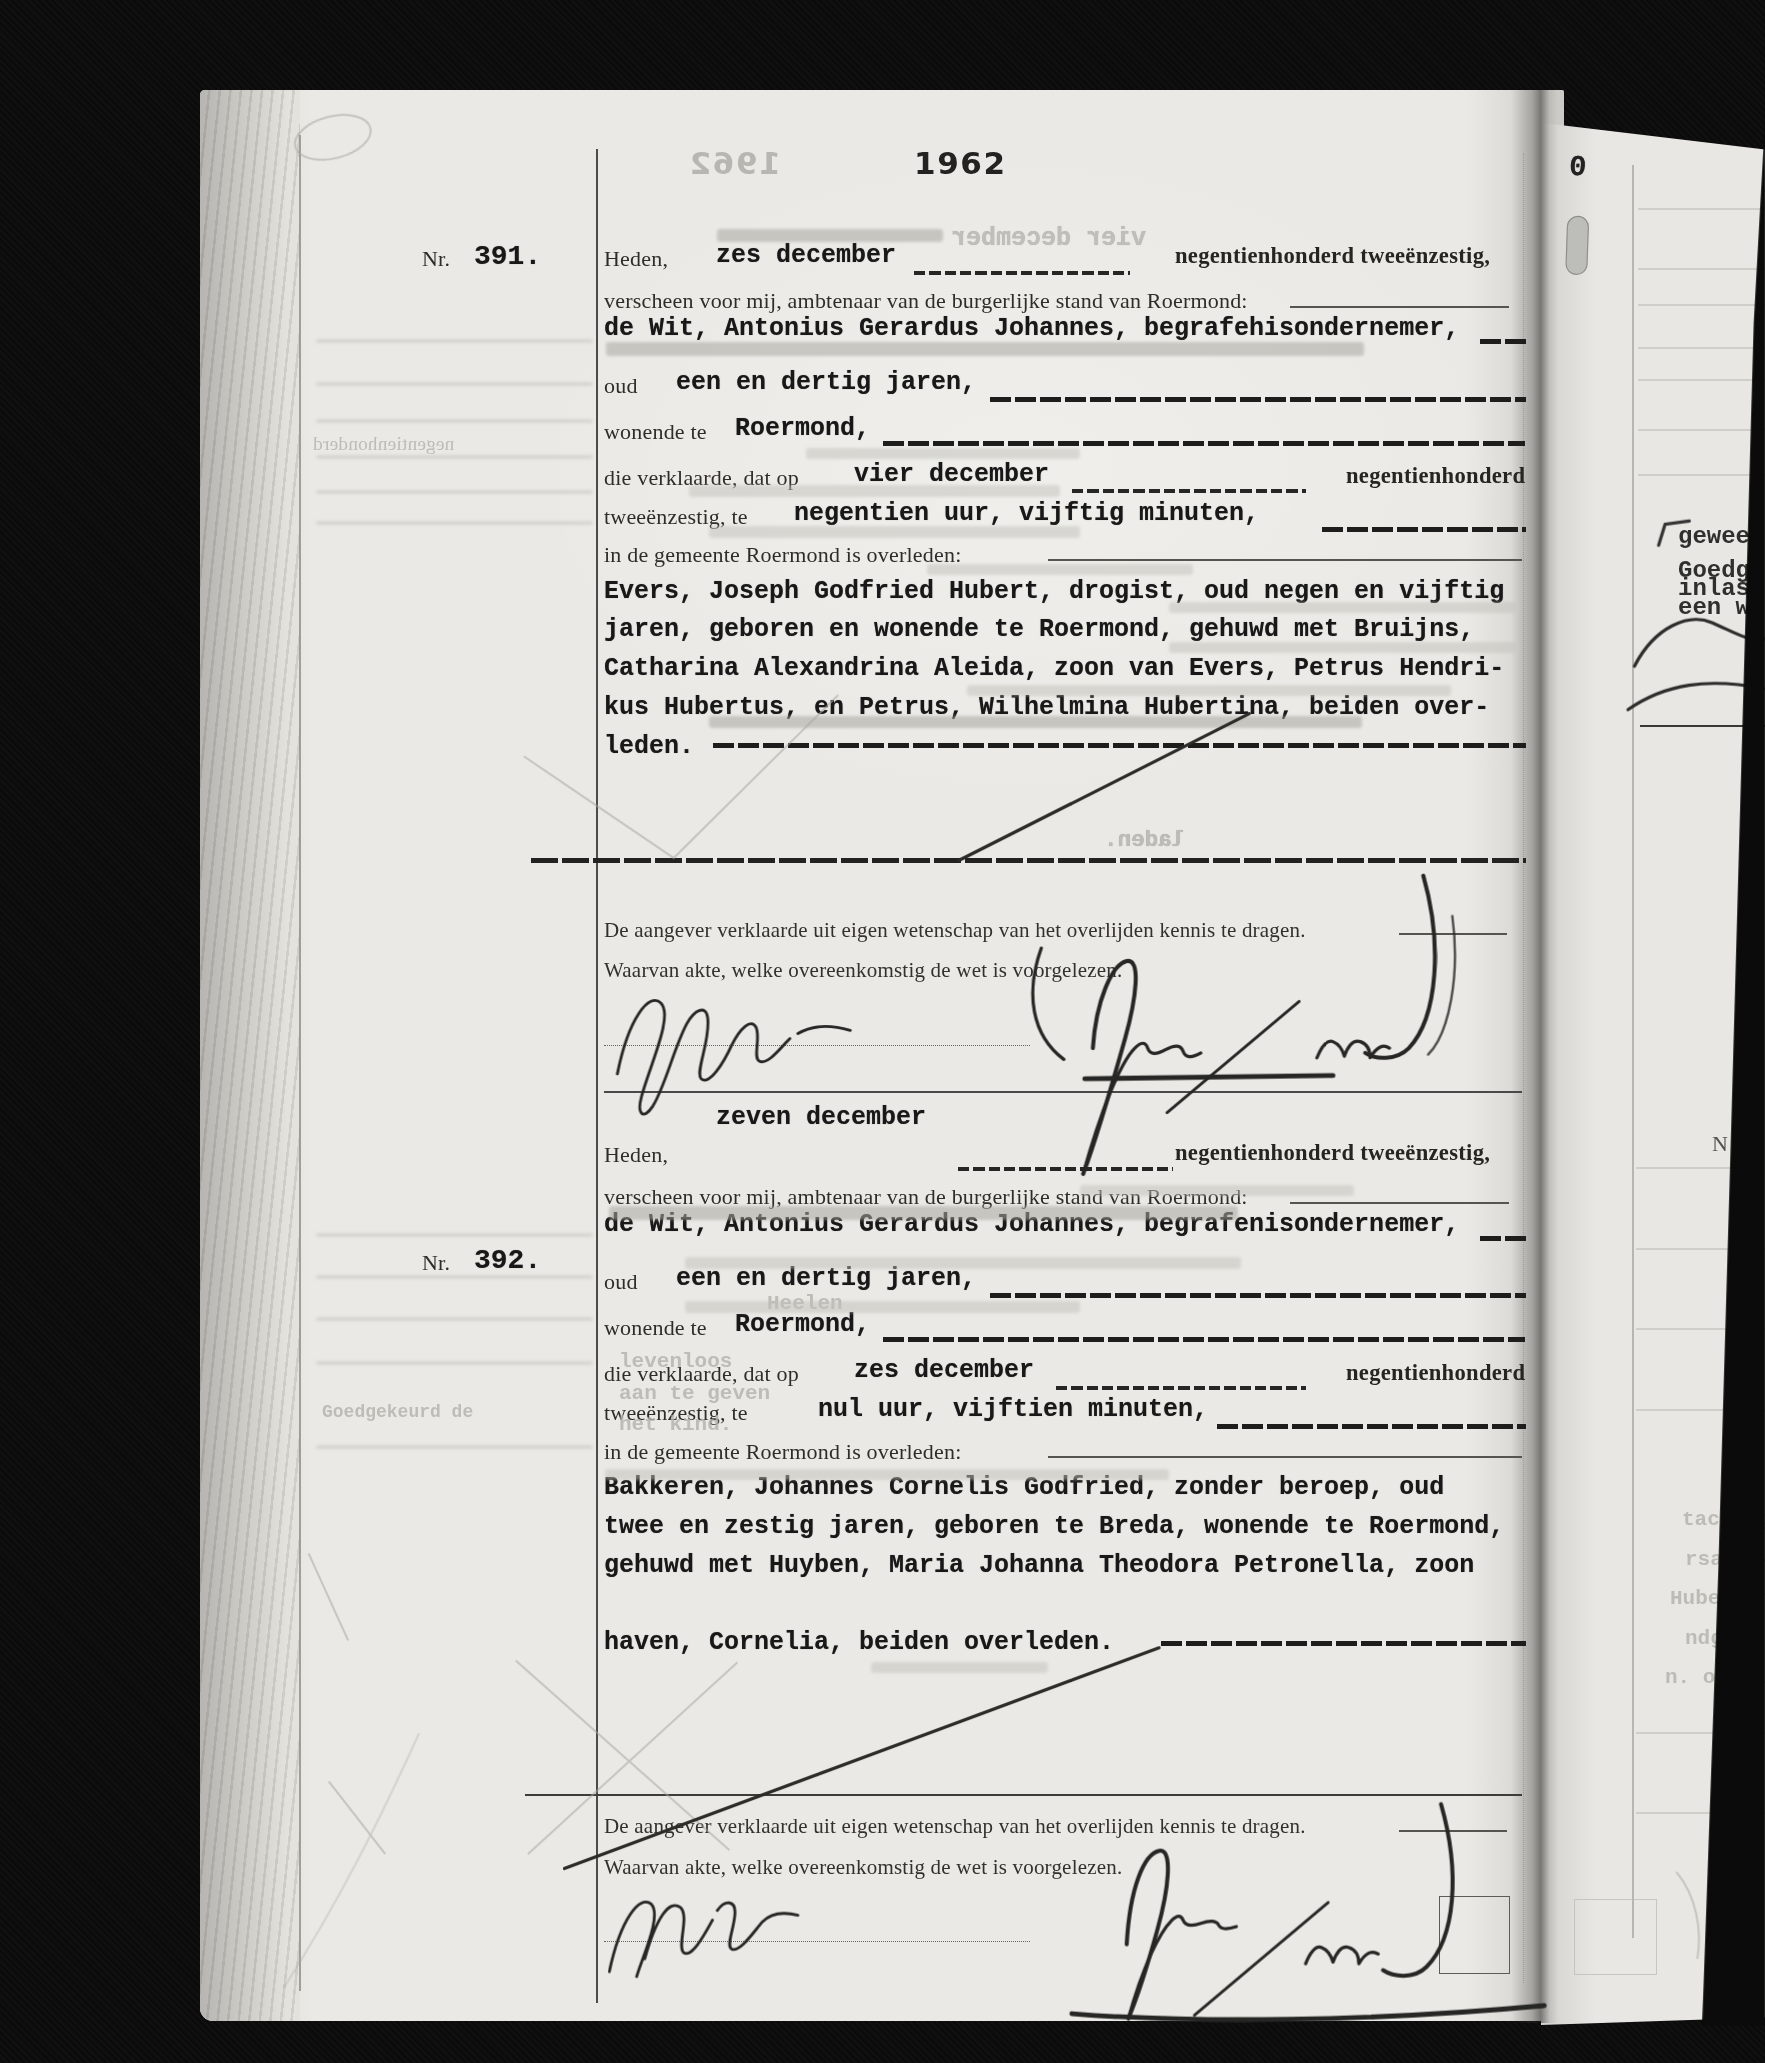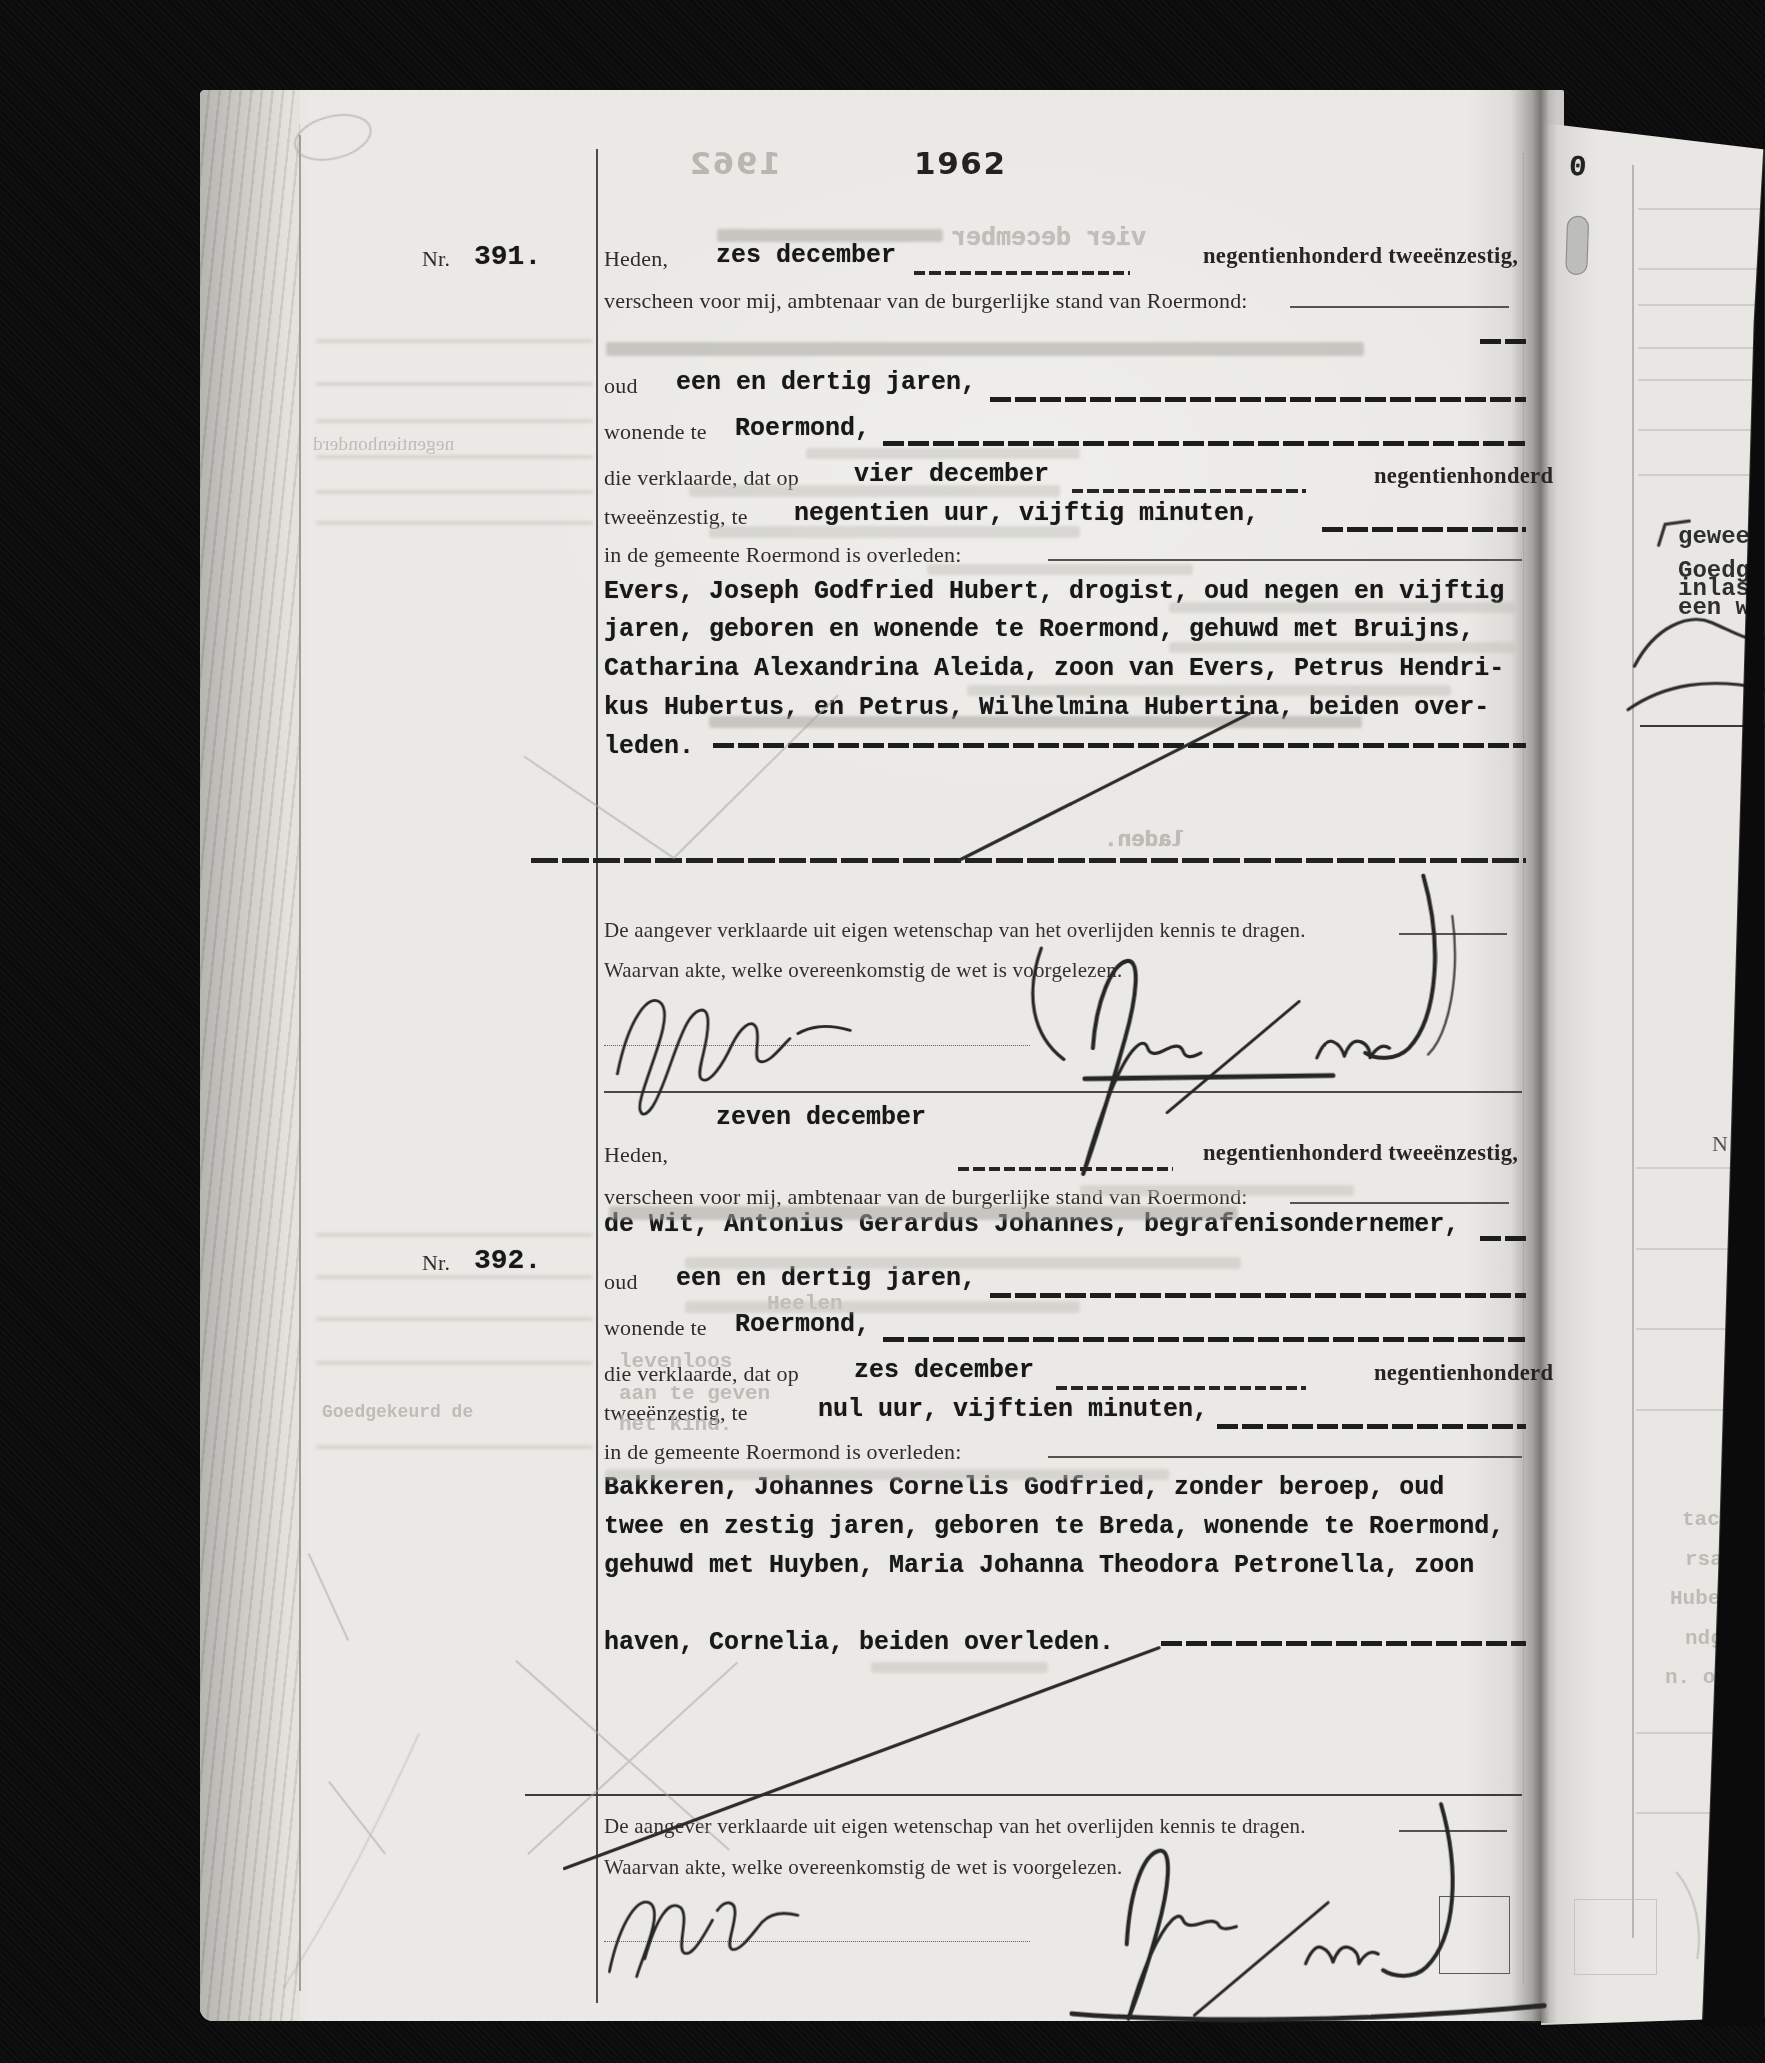--- a/index.html
+++ b/index.html
@@ -29,21 +29,21 @@
   .vline{width:1.6px;background:#4b4b48;}
   .vlineThin{width:1.6px;background:#8f8e89;opacity:.8;}
   .vdot{width:0;border-left:1.6px dotted #8a8984;opacity:.6;}
   .rule{height:1.6px;background:#56544f;}
   .ruleF{height:1.6px;background:#c9c8c2;opacity:.8;}
   .tdash{height:4px;background:repeating-linear-gradient(90deg,#262625 0 11.3px,rgba(0,0,0,0) 11.3px 15.3px);}
   .hdash{height:4.8px;background:repeating-linear-gradient(90deg,#1d1d1c 0 21px,rgba(0,0,0,0) 21px 25px);}
   .dotline{height:0;border-top:1.6px dotted #4e4d49;opacity:.85;}
   .ser{font:22px/1.05 "Liberation Serif",serif;color:#2f2d2a;letter-spacing:0.2px;white-space:nowrap;}
   .serS{font:21px/1.05 "Liberation Serif",serif;color:#33312e;letter-spacing:0.2px;white-space:nowrap;}
-  .serb{font:bold 22.6px/1.05 "Liberation Serif",serif;color:#262522;letter-spacing:0.3px;white-space:nowrap;margin-left:28px;}
+  .serb{font:bold 22.6px/1.05 "Liberation Serif",serif;color:#262522;letter-spacing:0.3px;white-space:nowrap;}
   .mono{font:bold 25px/1.05 "Liberation Mono","DejaVu Sans Mono",monospace;color:#181818;white-space:nowrap;text-shadow:0 0 0.8px rgba(25,25,25,.5);}
   .monoS{font:bold 24px/1.05 "Liberation Mono","DejaVu Sans Mono",monospace;color:#2f2f2d;white-space:nowrap;}
   .monoF{font:bold 21px/1.05 "Liberation Mono","DejaVu Sans Mono",monospace;color:#b2b1ab;white-space:nowrap;opacity:.8;}
   .year{font:bold 31px/1 "DejaVu Sans","Liberation Sans",sans-serif;color:#242220;letter-spacing:1.6px;}
   .mir{transform:scaleX(-1);filter:blur(0.5px);}
   .faintT{color:#aeada7;opacity:.75;filter:blur(0.4px);}
   .smu{background:#c2c1bb;opacity:.5;filter:blur(1.6px);border-radius:3.2px;}
   .smuD{background:#a9a8a2;opacity:.55;filter:blur(1.6px);border-radius:3.2px;}
   .box{border:1.6px solid #5c5b57;background:rgba(0,0,0,0);}
   .boxF{border:1.6px solid #b9b8b2;opacity:.7;}
@@ -72,20 +72,21 @@
   <div class="abs mono" style="left:474px;top:242px;font-size:28px">391.</div>
 
   <div class="abs ser" style="left:604px;top:247px">Heden,</div>
   <div class="abs mono" style="left:716px;top:243px">zes december</div>
   <div class="abs tdash" style="left:914px;top:271px;width:216px"></div>
   <div class="abs serb" style="left:1175px;top:244px">negentienhonderd tweeënzestig,</div>
 
   <div class="abs ser" style="left:604px;top:289px">verscheen voor mij, ambtenaar van de burgerlijke stand van Roermond:</div>
   <div class="abs rule" style="left:1290px;top:306px;width:219px"></div>
 
+  <div class="abs mono" style="left:604px;top:316px">de Wit, Antonius Gerardus Johannes, begrafehisondernemer,</div>
   <div class="abs hdash" style="left:1480px;top:339px;width:46px"></div>
 
   <div class="abs ser" style="left:604px;top:374px">oud</div>
   <div class="abs mono" style="left:676px;top:370px">een en dertig jaren,</div>
   <div class="abs hdash" style="left:990px;top:397px;width:536px"></div>
 
   <div class="abs ser" style="left:604px;top:420px">wonende te</div>
   <div class="abs mono" style="left:735px;top:416px">Roermond,</div>
   <div class="abs hdash" style="left:883px;top:441px;width:642px"></div>
 

